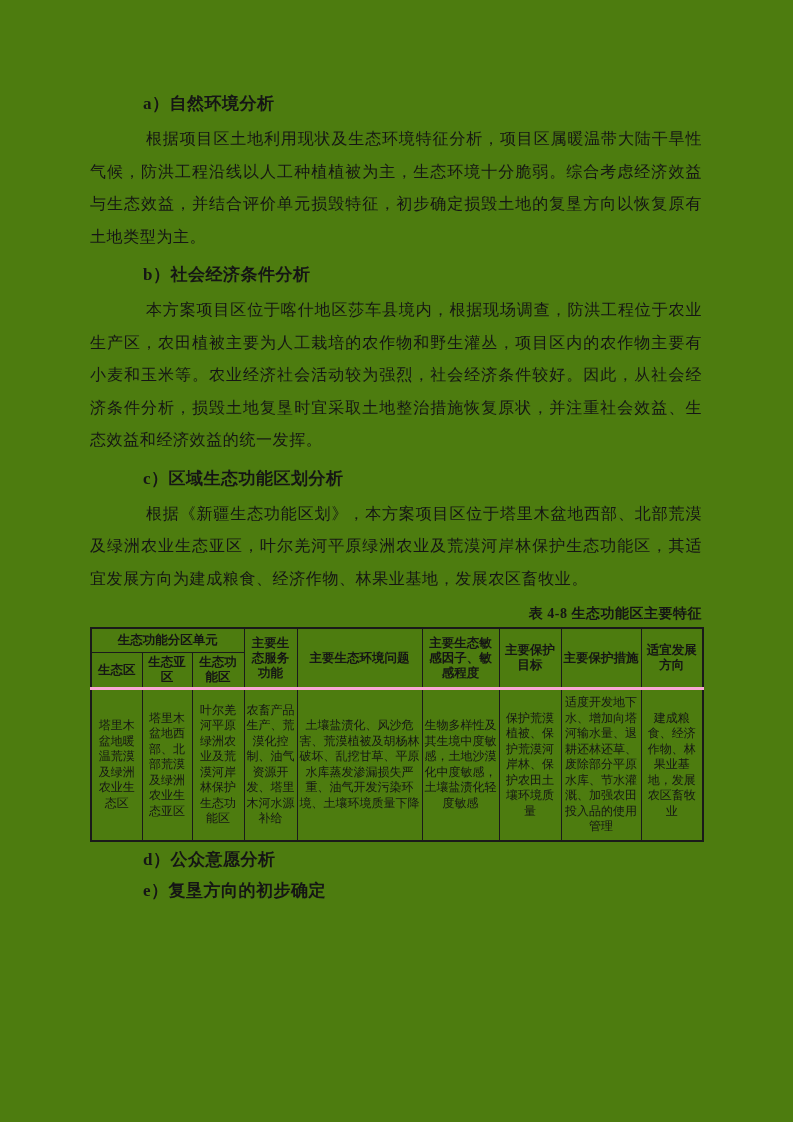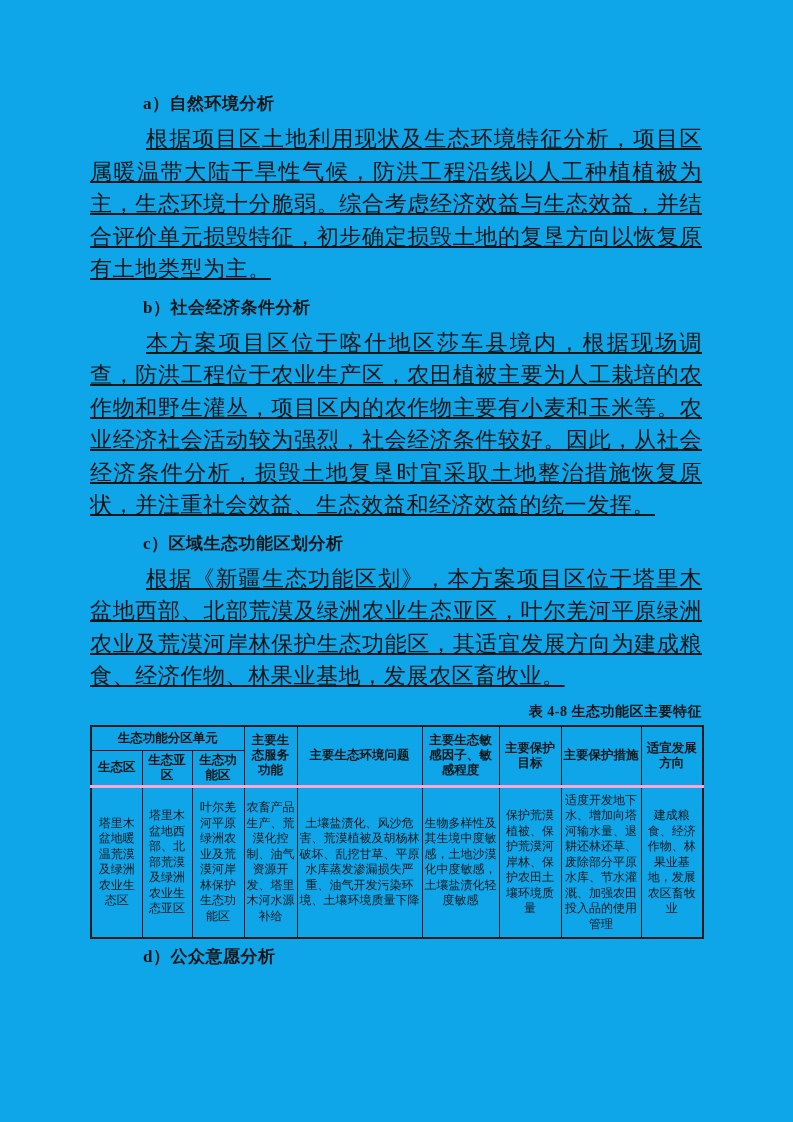--- a/index.html
+++ b/index.html
@@ -5,43 +5,42 @@
   html, body {
     margin: 0;
     padding: 0;
     background: #ffffff;
   }
   .page {
     position: relative;
     width: 793px;
     height: 1122px;
     margin: 0 auto;
-    background: #0ea5e9;
+    background: #4d7c0f;
     color: #151515;
     font-family: "Liberation Serif", "DejaVu Serif", serif;
     box-sizing: border-box;
     padding: 92px 91px 0 90px;
     overflow: hidden;
   }
   .section-heading {
     font-size: 17px;
     line-height: 23px;
     font-weight: bold;
     text-indent: 53px;
     margin: 0 0 8px 0;
     letter-spacing: 0.5px;
   }
   .body-para {
-    font-size: 22px;
+    font-size: 16px;
     line-height: 32.5px;
     text-align: justify;
     text-indent: 56px;
     margin: 0 0 10px 0;
     letter-spacing: 0.6px;
-    text-decoration: underline;
   }
   .table-caption {
     font-size: 14px;
     font-weight: bold;
     text-align: right;
     margin: 2px 0 4px 0;
     letter-spacing: 0.5px;
   }
   table.eco-table {
     width: 612px;
@@ -132,14 +131,15 @@
         <td>生物多样性及其生境中度敏感，土地沙漠化中度敏感，土壤盐渍化轻度敏感</td>
         <td>保护荒漠植被、保护荒漠河岸林、保护农田土壤环境质量</td>
         <td>适度开发地下水、增加向塔河输水量、退耕还林还草、废除部分平原水库、节水灌溉、加强农田投入品的使用管理</td>
         <td>建成粮食、经济作物、林果业基地，发展农区畜牧业</td>
       </tr>
     </tbody>
   </table>
 
   <h3 class="section-heading">d）公众意愿分析</h3>
 
+  <h3 class="section-heading">e）复垦方向的初步确定</h3>
 
 </div>
 
 </body></html>

